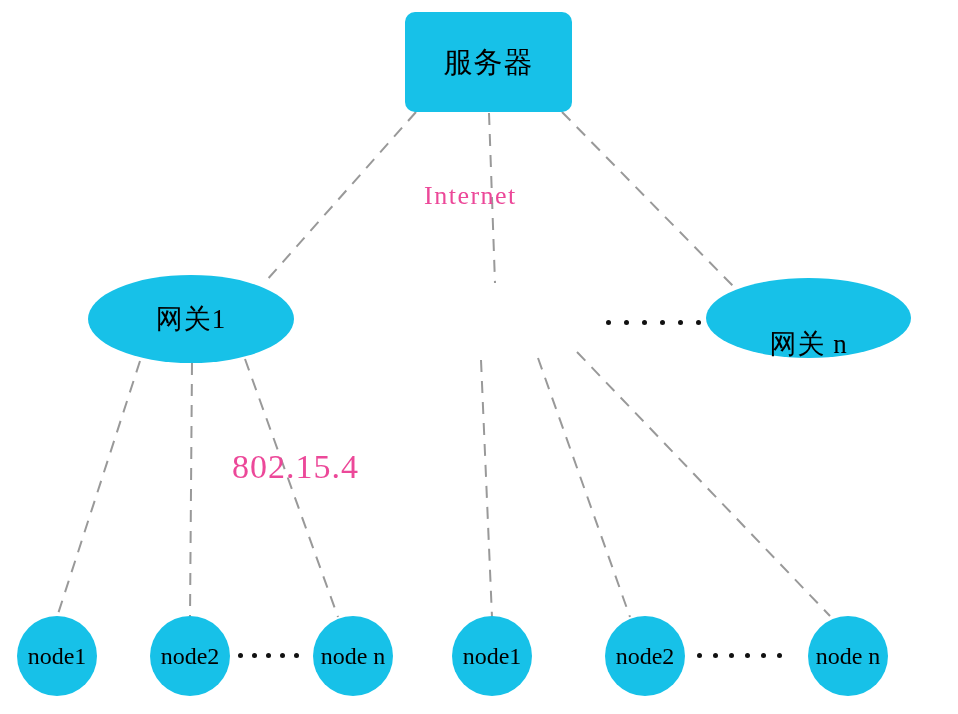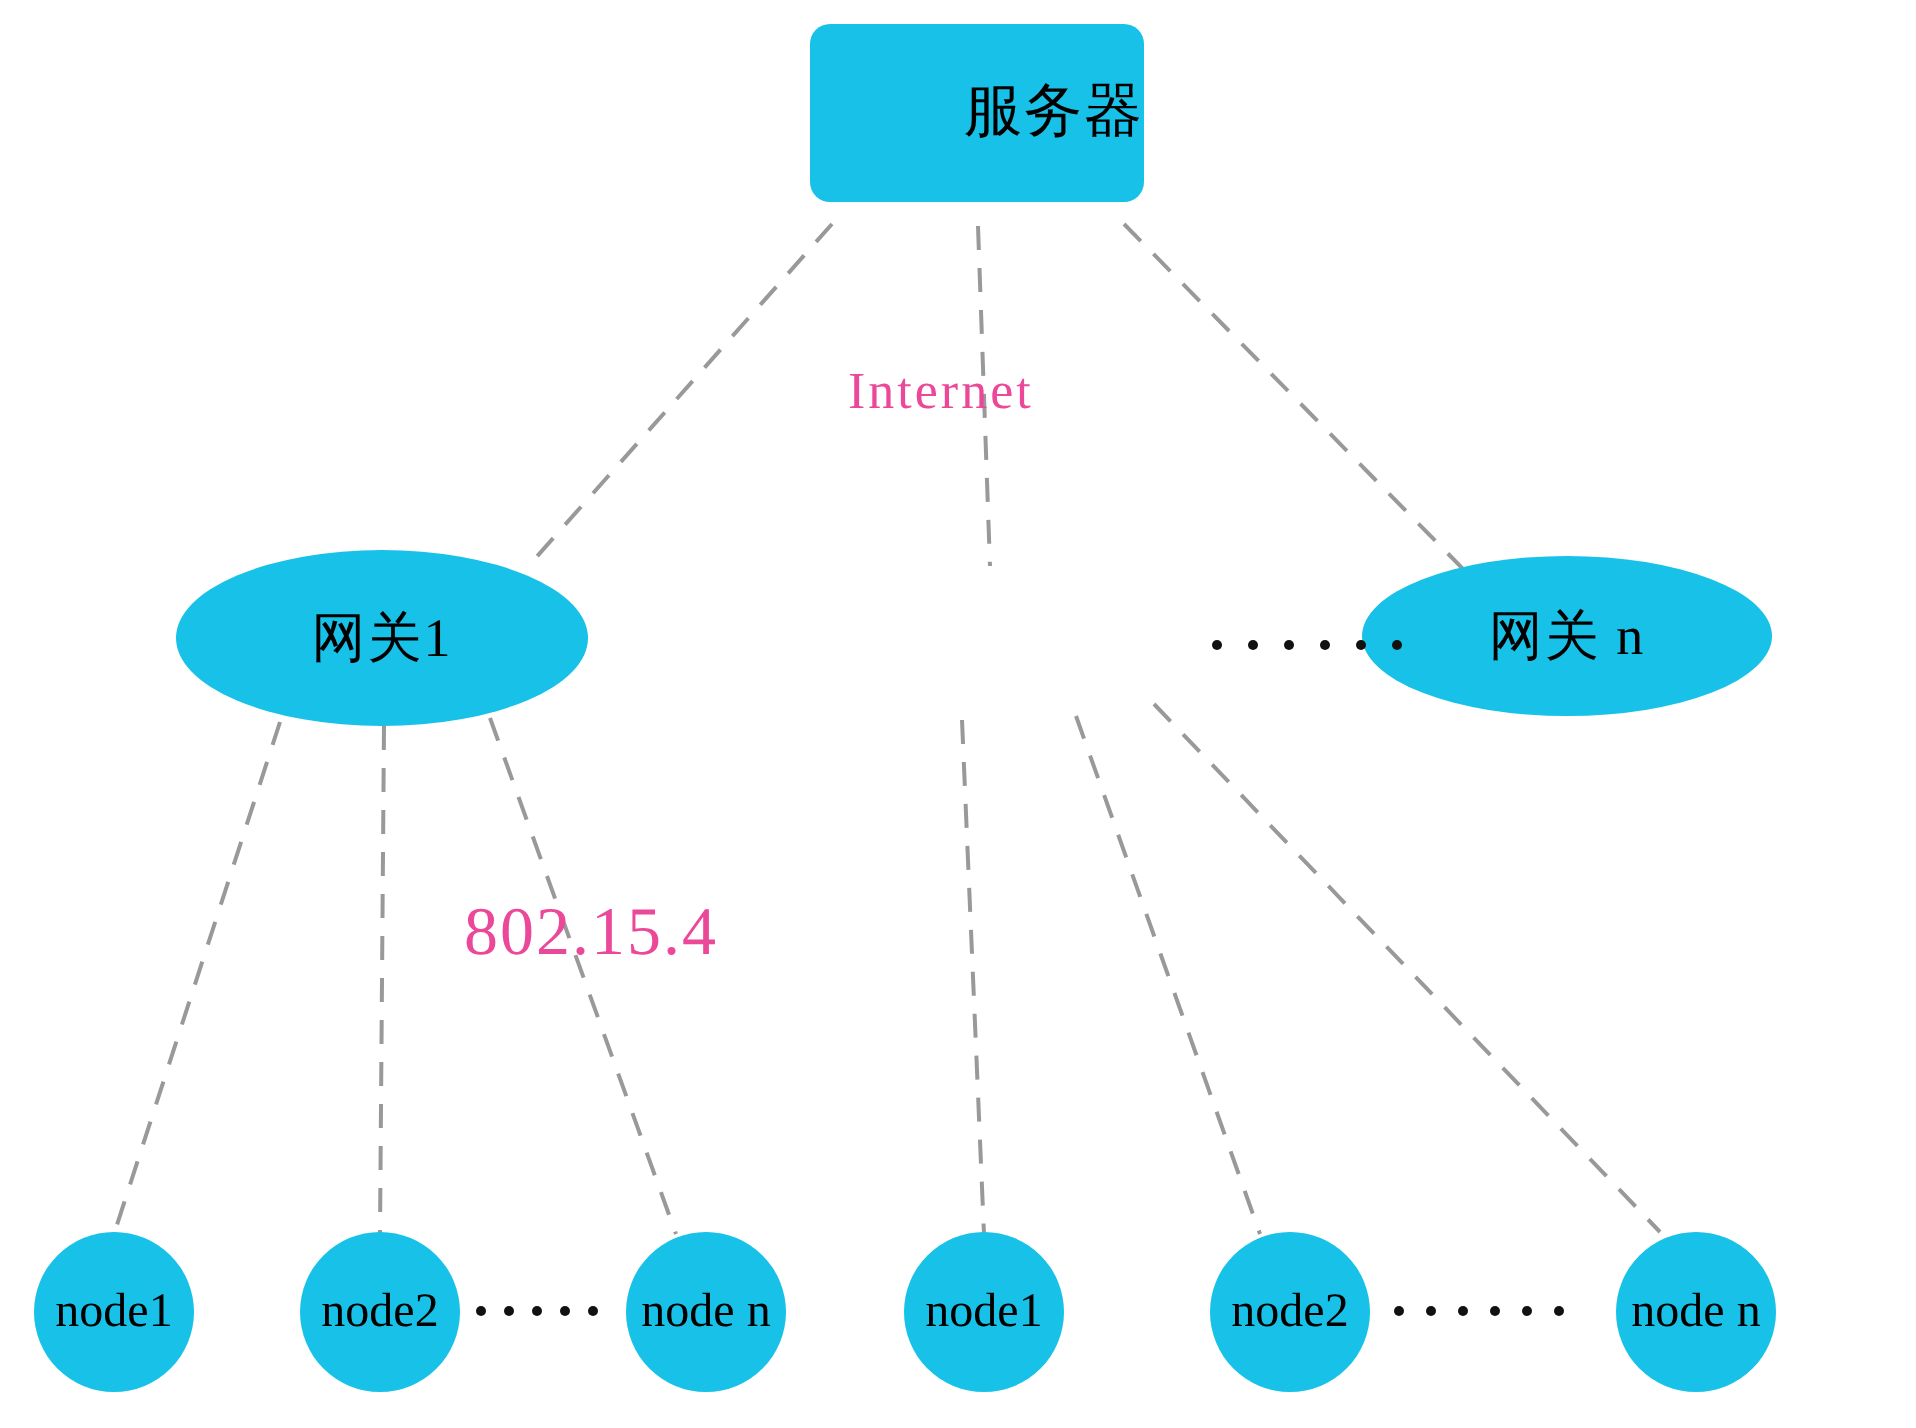--- a/index.html
+++ b/index.html
@@ -103,41 +103,41 @@
       <line x1="140" y1="361" x2="57" y2="617"></line>
       <line x1="192" y1="363" x2="190" y2="617"></line>
       <line x1="245" y1="359" x2="338" y2="617"></line>
 
       <line x1="481" y1="360" x2="492" y2="617"></line>
       <line x1="538" y1="358" x2="630" y2="617"></line>
       <line x1="577" y1="352" x2="830" y2="616"></line>
     </g>
   </svg>
 
-  <div class="node-shape server-box" style="left:405px; top:12px; width:167px; height:89px;justify-content:flex-end;">
+  <div class="node-shape server-box" style="left:405px; top:12px; width:167px; height:100px;">
     <span class="node-label label-server">服务器</span>
   </div>
 
   <div class="edge-label label-internet" style="left:424px; top:183px;">Internet</div>
 
   <div class="node-shape gateway-ellipse" style="left:88px; top:275px; width:206px; height:88px;">
     <span class="node-label label-gateway">网关1</span>
   </div>
 
 
   <div class="dots gap-wide" style="left:606px; top:320px;">
     <span></span>
     <span></span>
     <span></span>
     <span></span>
     <span></span>
     <span></span>
   </div>
 
-  <div class="node-shape gateway-ellipse" style="left:681px; top:278px; width:205px; height:80px;">
+  <div class="node-shape gateway-ellipse" style="left:706px; top:278px; width:205px; height:80px;align-items:flex-end;">
     <span class="node-label label-gateway">网关 n</span>
   </div>
 
   <div class="edge-label label-standard" style="left:232px; top:450px;">802.15.4</div>
 
   <div class="node-shape leaf-circle" style="left:17px; top:616px; width:80px; height:80px;">
     <span class="node-label label-leaf">node1</span>
   </div>
 
   <div class="node-shape leaf-circle" style="left:150px; top:616px; width:80px; height:80px;">

